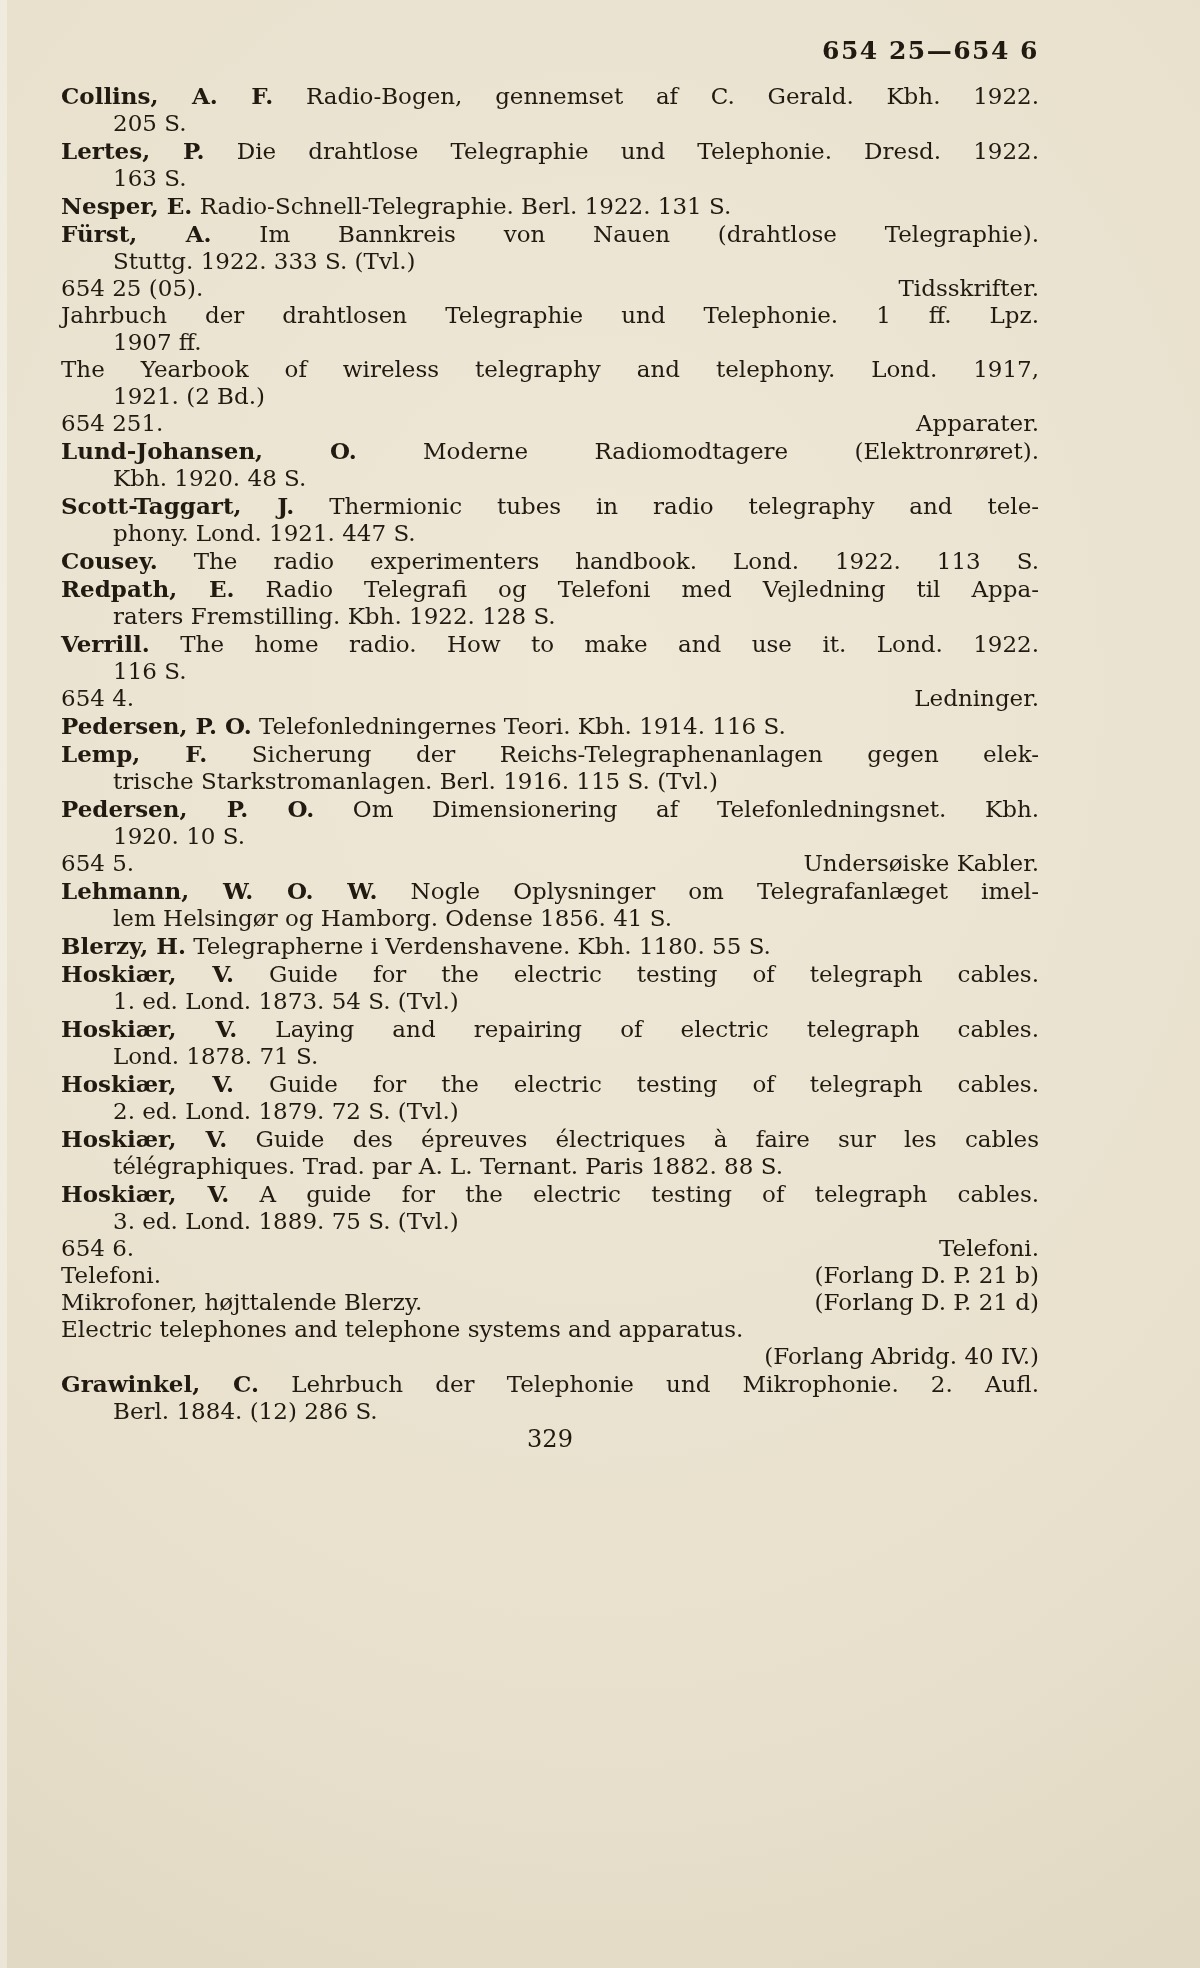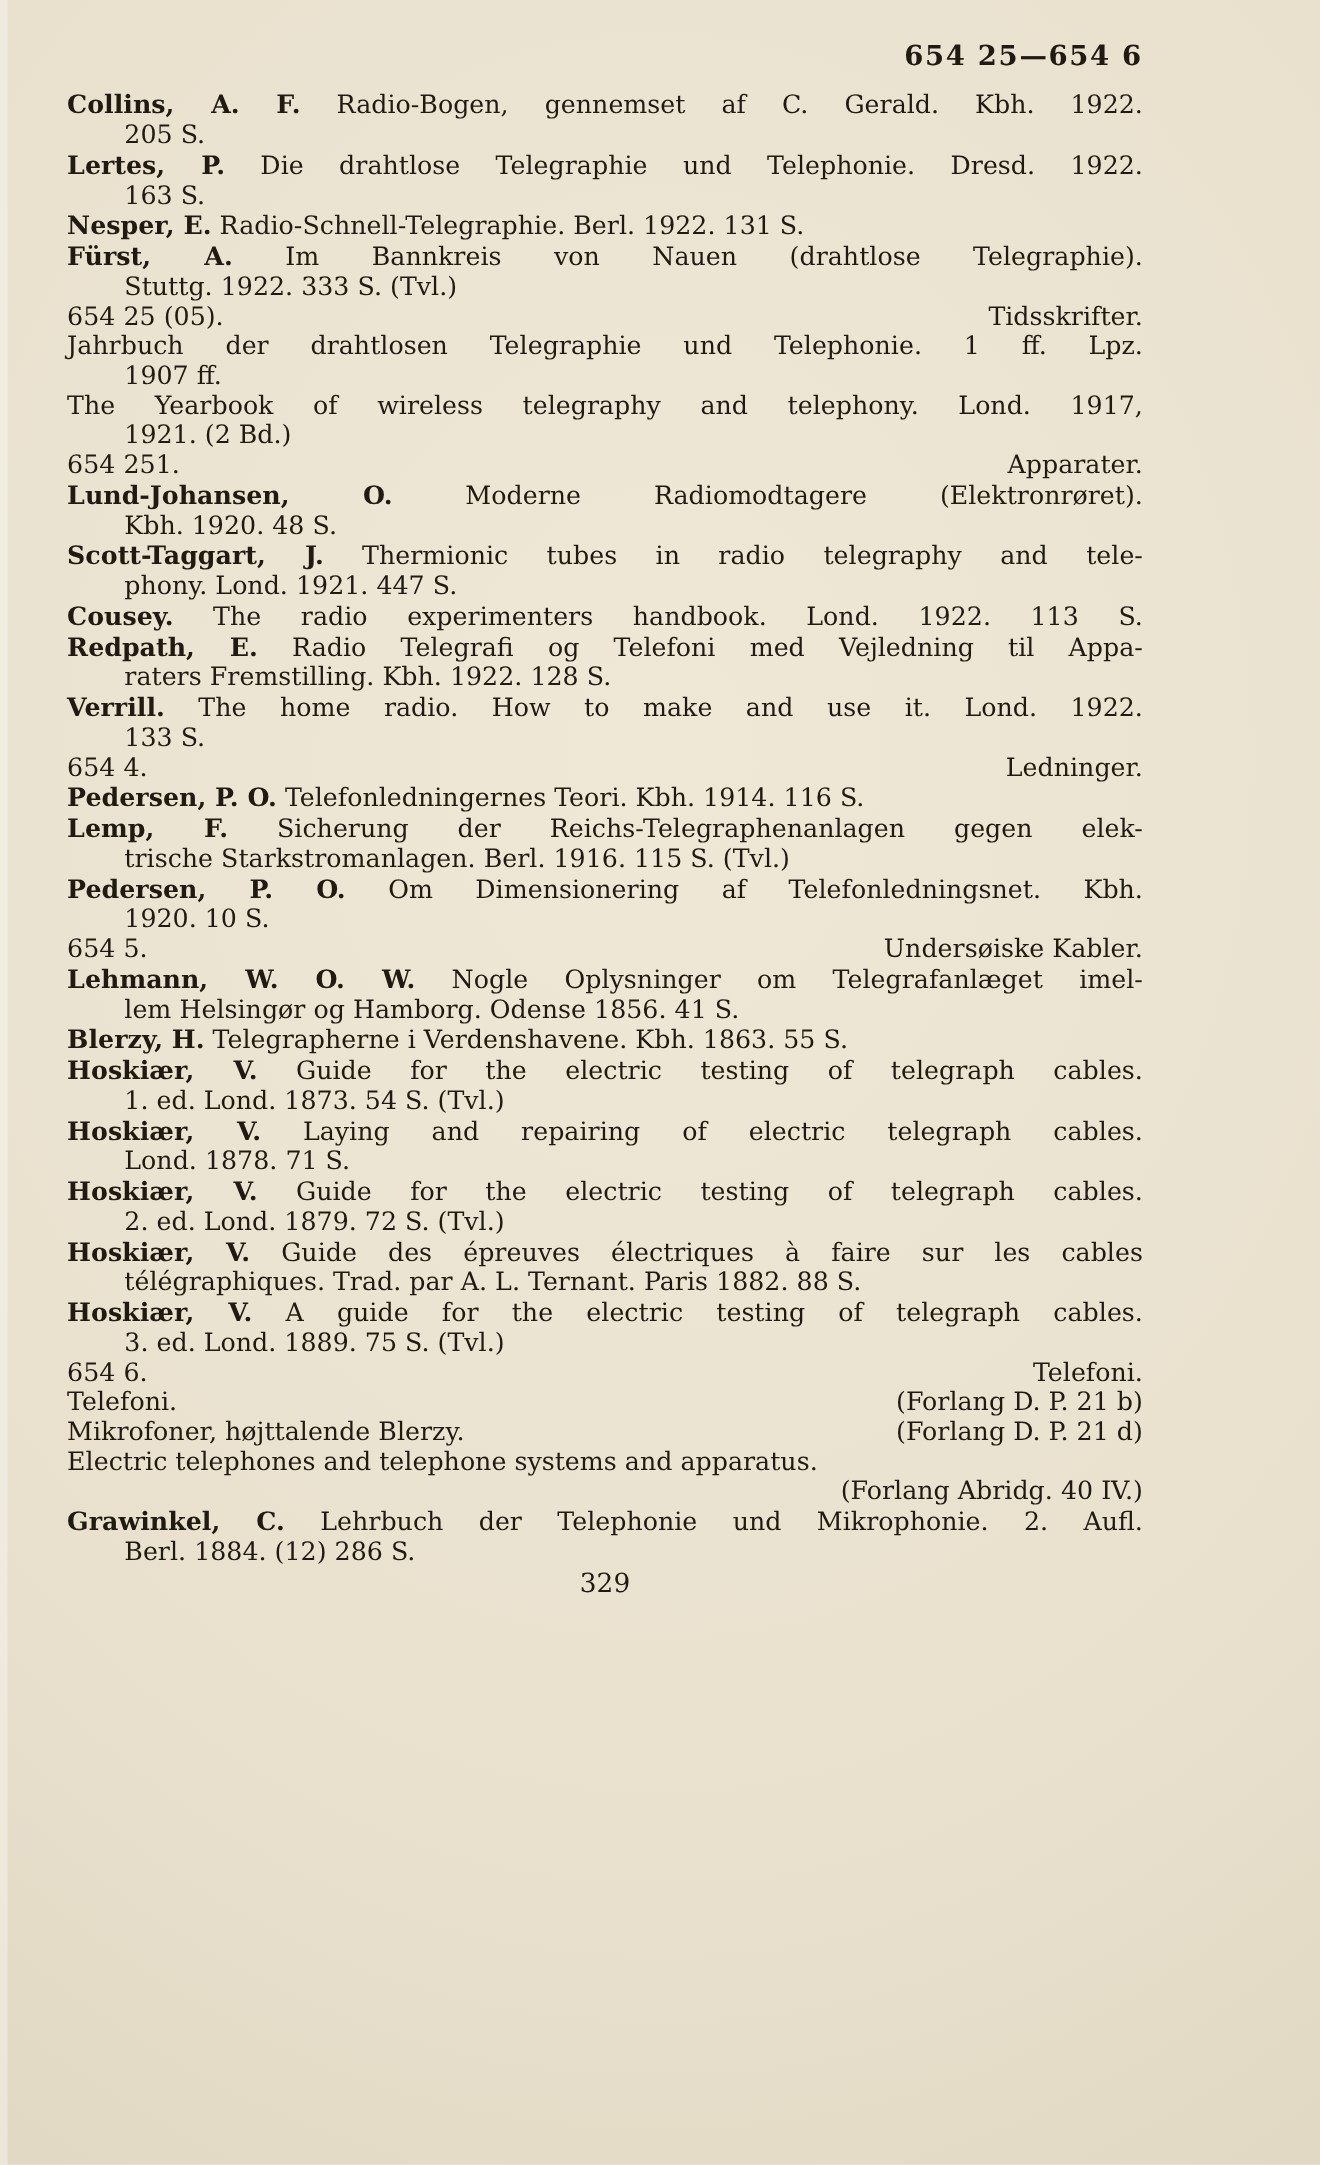--- a/index.html
+++ b/index.html
@@ -96,37 +96,37 @@
           <span>Apparater.</span>
         </div>
         <div class="line justified"><span class="author">Lund-Johansen, O.</span> <span>Moderne Radiomodtagere (Elektronrøret).</span></div>
         <div class="line cont-line"><span>Kbh. 1920. 48 S.</span></div>
         <div class="line justified"><span class="author">Scott-Taggart, J.</span> <span>Thermionic tubes in radio telegraphy and tele-</span></div>
         <div class="line cont-line"><span>phony. Lond. 1921. 447 S.</span></div>
         <div class="line justified"><span class="author">Cousey.</span> <span>The radio experimenters handbook. Lond. 1922. 113 S.</span></div>
         <div class="line justified"><span class="author">Redpath, E.</span> <span>Radio Telegrafi og Telefoni med Vejledning til Appa-</span></div>
         <div class="line cont-line"><span>raters Fremstilling. Kbh. 1922. 128 S.</span></div>
         <div class="line justified"><span class="author">Verrill.</span> <span>The home radio. How to make and use it. Lond. 1922.</span></div>
-        <div class="line cont-line"><span>133 S.</span></div>
+        <div class="line cont-line"><span>116 S.</span></div>
         <div class="line section-line">
           <span>654 4.</span>
           <span>Ledninger.</span>
         </div>
         <div class="line"><span class="author">Pedersen, P. O.</span> <span>Telefonledningernes Teori. Kbh. 1914. 116 S.</span></div>
         <div class="line justified"><span class="author">Lemp, F.</span> <span>Sicherung der Reichs-Telegraphenanlagen gegen elek-</span></div>
         <div class="line cont-line"><span>trische Starkstromanlagen. Berl. 1916. 115 S. (Tvl.)</span></div>
         <div class="line justified"><span class="author">Pedersen, P. O.</span> <span>Om Dimensionering af Telefonledningsnet. Kbh.</span></div>
         <div class="line cont-line"><span>1920. 10 S.</span></div>
         <div class="line section-line">
           <span>654 5.</span>
           <span>Undersøiske Kabler.</span>
         </div>
         <div class="line justified"><span class="author">Lehmann, W. O. W.</span> <span>Nogle Oplysninger om Telegrafanlæget imel-</span></div>
         <div class="line cont-line"><span>lem Helsingør og Hamborg. Odense 1856. 41 S.</span></div>
-        <div class="line"><span class="author">Blerzy, H.</span> <span>Telegrapherne i Verdenshavene. Kbh. 1863. 55 S.</span></div>
+        <div class="line"><span class="author">Blerzy, H.</span> <span>Telegrapherne i Verdenshavene. Kbh. 1180. 55 S.</span></div>
         <div class="line justified"><span class="author">Hoskiær, V.</span> <span>Guide for the electric testing of telegraph cables.</span></div>
         <div class="line cont-line"><span>1. ed. Lond. 1873. 54 S. (Tvl.)</span></div>
         <div class="line justified"><span class="author">Hoskiær, V.</span> <span>Laying and repairing of electric telegraph cables.</span></div>
         <div class="line cont-line"><span>Lond. 1878. 71 S.</span></div>
         <div class="line justified"><span class="author">Hoskiær, V.</span> <span>Guide for the electric testing of telegraph cables.</span></div>
         <div class="line cont-line"><span>2. ed. Lond. 1879. 72 S. (Tvl.)</span></div>
         <div class="line justified"><span class="author">Hoskiær, V.</span> <span>Guide des épreuves électriques à faire sur les cables</span></div>
         <div class="line cont-line"><span>télégraphiques. Trad. par A. L. Ternant. Paris 1882. 88 S.</span></div>
         <div class="line justified"><span class="author">Hoskiær, V.</span> <span>A guide for the electric testing of telegraph cables.</span></div>
         <div class="line cont-line"><span>3. ed. Lond. 1889. 75 S. (Tvl.)</span></div>

